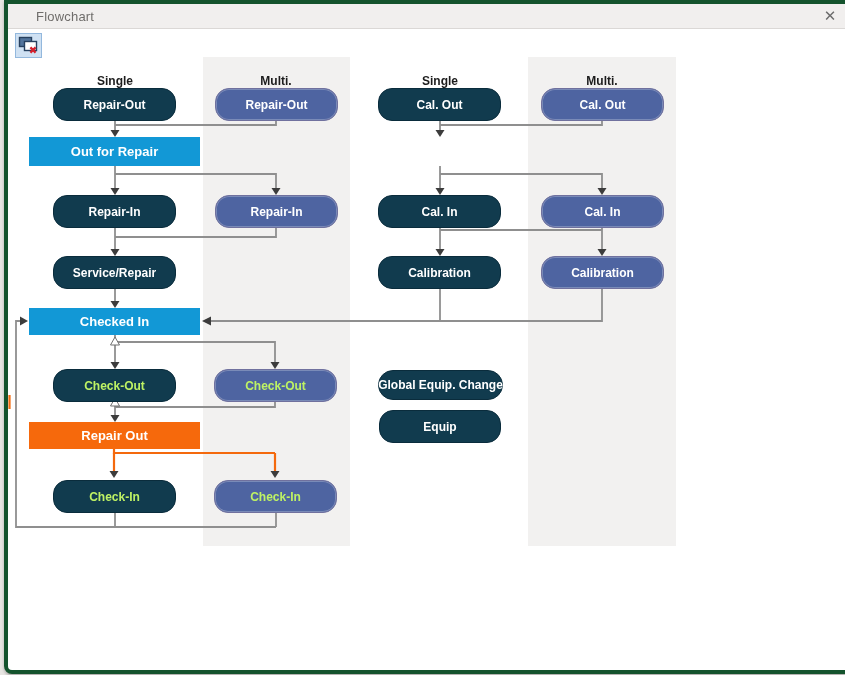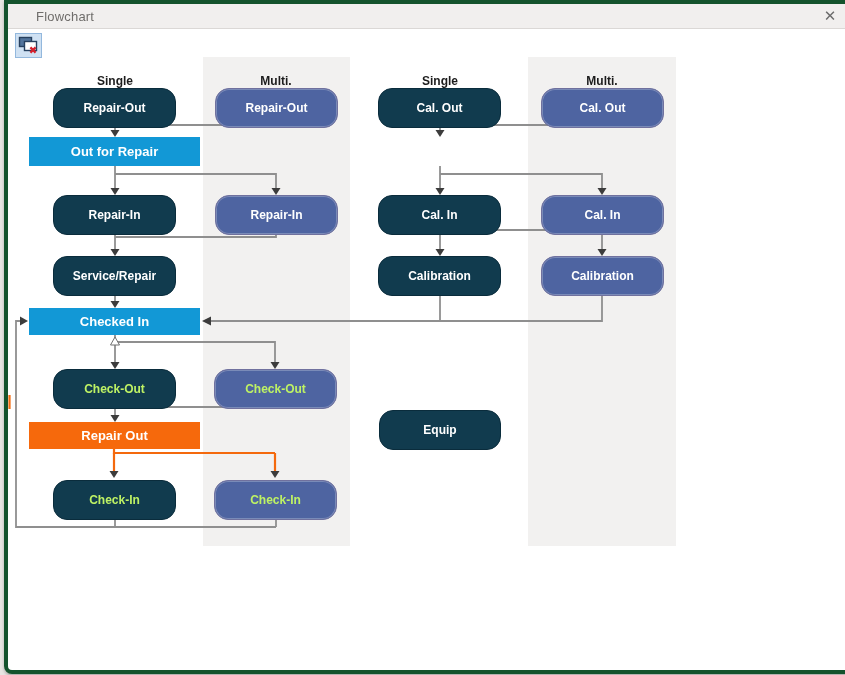--- a/index.html
+++ b/index.html
@@ -38,21 +38,21 @@
   .band.right{left:520px;width:148px;}
   .hdr{
     position:absolute;width:124px;text-align:center;top:62px;
     font-size:12px;font-weight:bold;color:#1c1c1c;margin-top:8px;
   }
   .node{
     position:absolute;display:flex;align-items:center;justify-content:center;
     font-size:12px;font-weight:bold;color:#ffffff;box-sizing:border-box;
     cursor:pointer;white-space:nowrap;
   }
-  .pill{width:123px;height:40px;border-radius:14px;}
+  .pill{width:123px;height:33px;border-radius:14px;}
   .pill.dark{background:#113B4E;border:1px solid #0a2c3c;}
   .pill.slate{background:#4E64A1;border:1px solid #70719e;box-shadow:inset 0 0 0 1px rgba(255,255,255,.25);}
   .txt-orange{color:#bef264;}
   .rect{height:28px;}
   .rect.blue{background:#1298D6;font-size:13px;}
   .rect.orangebox{background:#F6690C;font-size:13px;}
   .connectors{position:absolute;left:0;top:0;pointer-events:none;}
 </style>
 </head>
 <body>
@@ -154,16 +154,17 @@
     <div class="node pill dark txt-orange" style="left:45px;top:476px;">Check-In</div>
     <div class="node pill slate txt-orange" style="left:206px;top:476px;">Check-In</div>
 
     <div class="node pill dark" style="left:370px;top:84px;">Cal. Out</div>
     <div class="node pill slate" style="left:533px;top:84px;">Cal. Out</div>
     <div class="node pill dark" style="left:370px;top:191px;">Cal. In</div>
     <div class="node pill slate" style="left:533px;top:191px;">Cal. In</div>
     <div class="node pill dark" style="left:370px;top:252px;">Calibration</div>
     <div class="node pill slate" style="left:533px;top:252px;">Calibration</div>
 
+    <div class="node pill dark" style="left:370px;top:366px;width:125px;height:30px;border-radius:15px;">Global Equip. Change</div>
     <div class="node pill dark" style="left:371px;top:406px;width:122px;">Equip</div>
 
   </div>
 </div>
 
 </body></html>

